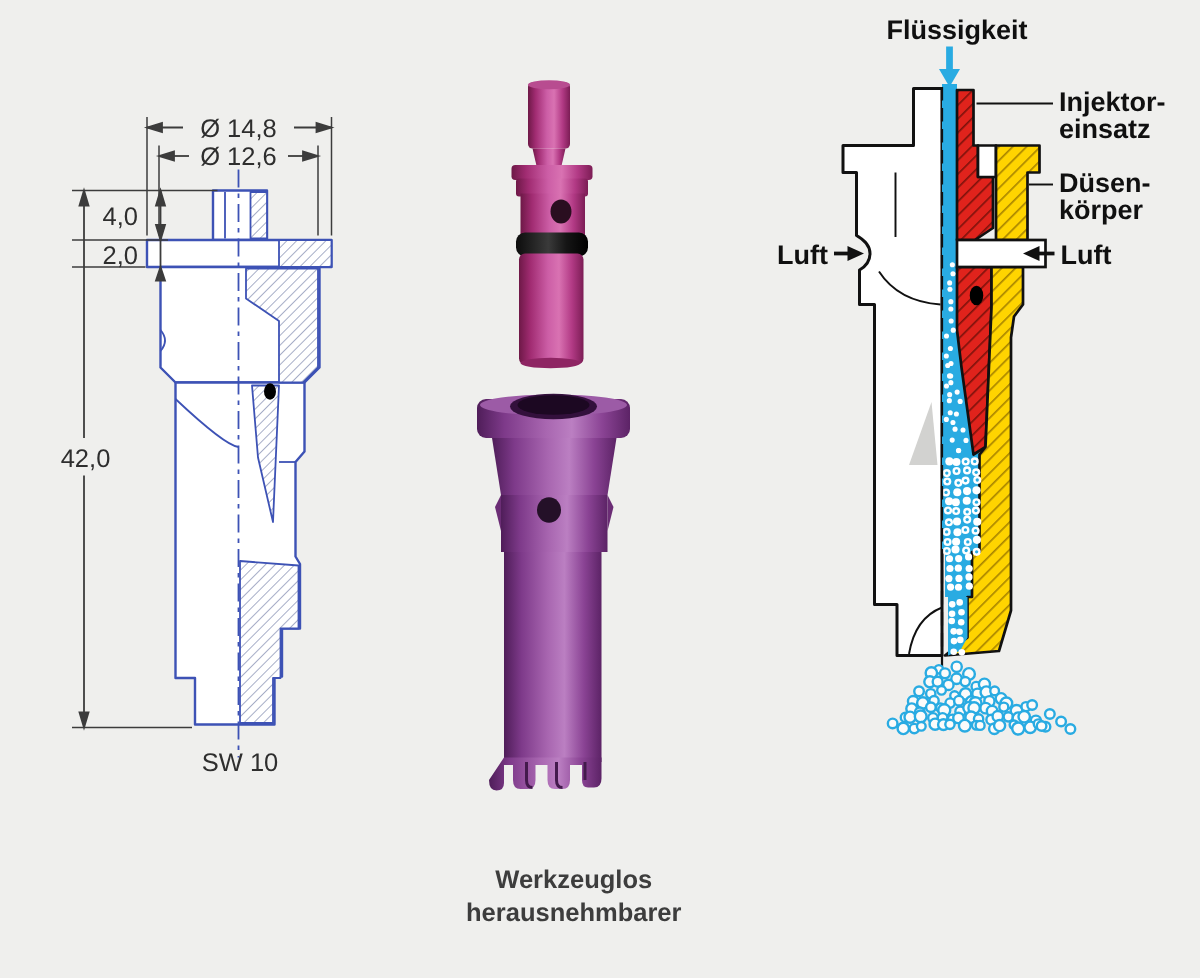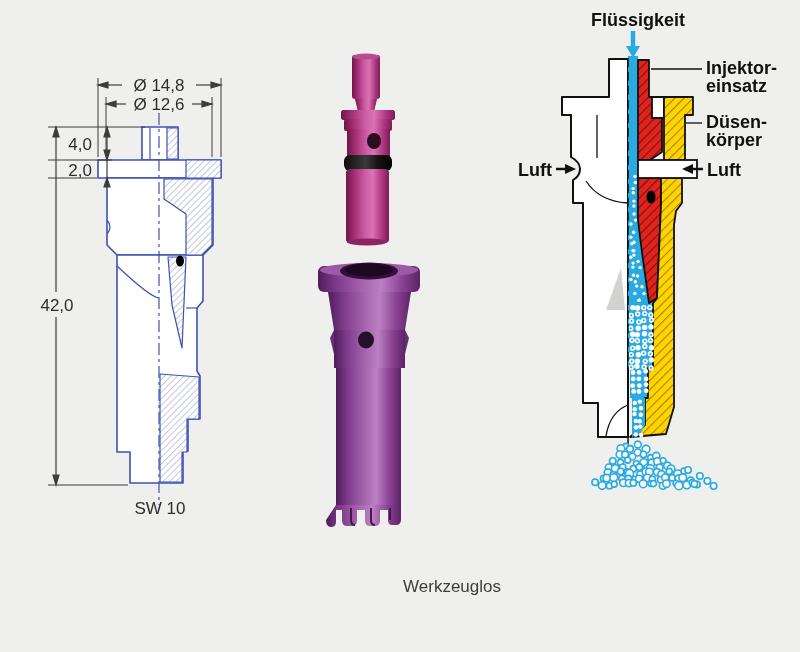--- a/index.html
+++ b/index.html
@@ -1,22 +1,22 @@
 <!DOCTYPE html>
 <html><head>
 <meta charset="utf-8">
 <style>
   html,body{margin:0;padding:0;}
   body{font-family:"Liberation Sans", sans-serif;}
   .stage{position:relative;width:800px;height:652px;background:#efefed;overflow:hidden;}
   svg{position:absolute;top:0;left:0;}
   .dim-text{font-size:17px;fill:#2e2e2e;}
   .big-label{font-size:18px;font-weight:bold;fill:#101010;}
-  .caption{position:absolute;left:296px;top:576px;width:205px;text-align:right;
-           font-size:17px;line-height:22px;color:#3d3d3d;}
+  .caption{position:absolute;left:280px;top:576px;width:205px;text-align:center;
+           font-size:17px;line-height:22px;color:#3d3d3d;font-weight:bold;}
 </style>
 </head>
 <body>
 
 <div class="stage">
 
   <svg width="290" height="560" viewBox="0 0 290 560">
     <defs>
       <pattern id="hatchBlue" width="4.6" height="4.6" patternUnits="userSpaceOnUse" patternTransform="rotate(45)">
         <rect width="4.6" height="4.6" fill="#ffffff"></rect>
@@ -144,20 +144,21 @@
 
       <path d="M336,505 h65 v14 q0,6 -5,6 h-4 q-4,0 -4,-5 v-10 h-8 v10 q0,6 -5,6 h-5 q-5,0 -5,-6 v-10 h-8 v10 q0,6 -5,6 h-5 q-5,0 -5,-6 v-10 h-6 v12 q0,5 -5,5 -5,0 -5,-7 z" fill="url(#gradPurple)"></path>
       <path d="M351,508 v12 q0,5 4,5" fill="none" stroke="#431a4c" stroke-width="2"></path>
       <path d="M371,508 v12 q0,5 4,5" fill="none" stroke="#431a4c" stroke-width="2"></path>
       <path d="M390,508 v12" fill="none" stroke="#431a4c" stroke-width="2"></path>
     </g>
   </svg>
 
   <div class="caption">
     <div>Werkzeuglos</div>
+    <div>herausnehmbarer</div>
   </div>
 
   <svg id="xsec" width="300" height="520" viewBox="500 0 300 520" style="left:500px;">
     <defs>
       <pattern id="hatchRed" width="6.5" height="6.5" patternUnits="userSpaceOnUse" patternTransform="rotate(45)">
         <rect width="6.5" height="6.5" fill="#e0231c"></rect>
         <line x1="0" y1="0" x2="0" y2="6.5" stroke="#7e120c" stroke-width="2.2"></line>
       </pattern>
       <pattern id="hatchYellow" width="6.5" height="6.5" patternUnits="userSpaceOnUse" patternTransform="rotate(45)">
         <rect width="6.5" height="6.5" fill="#ffd400"></rect>

